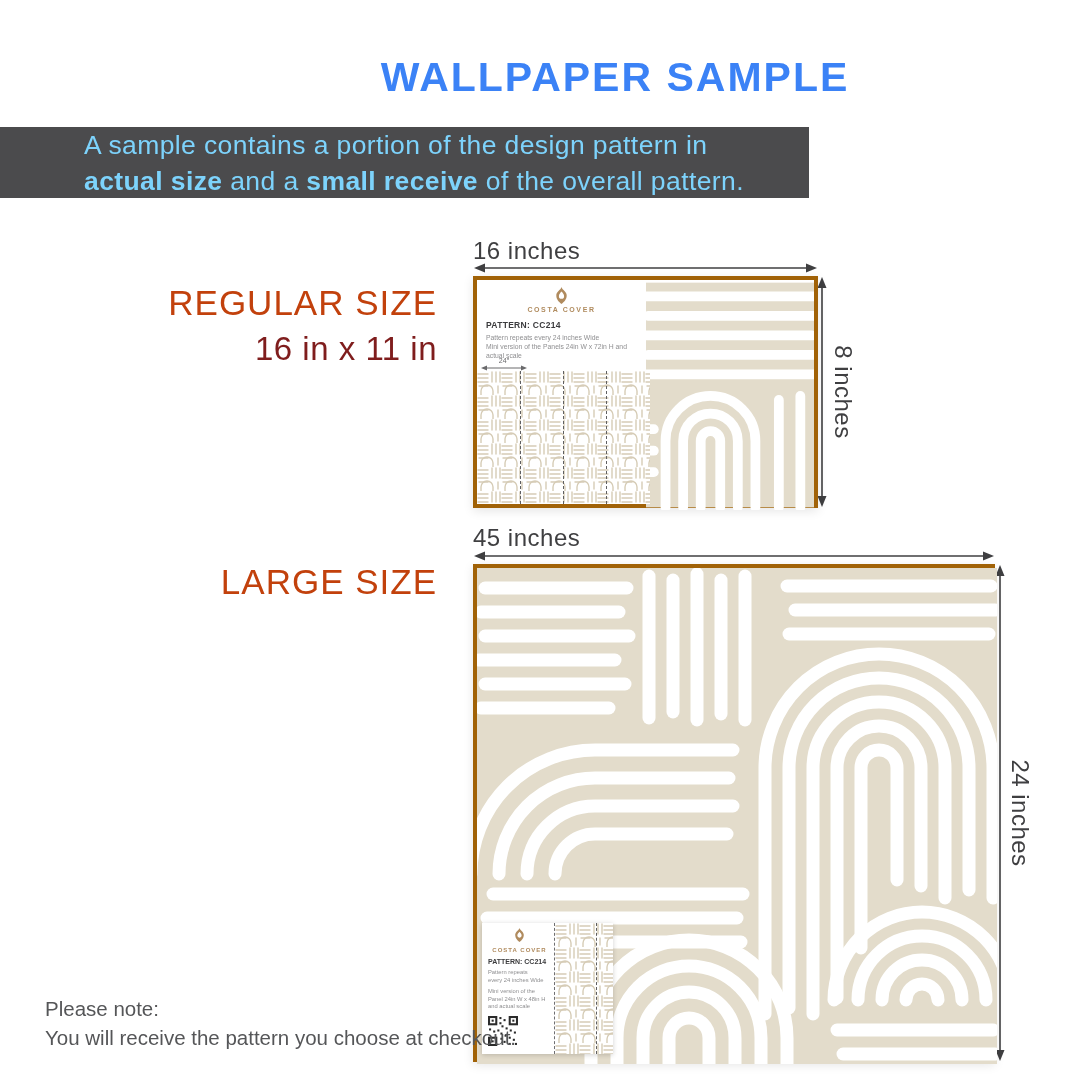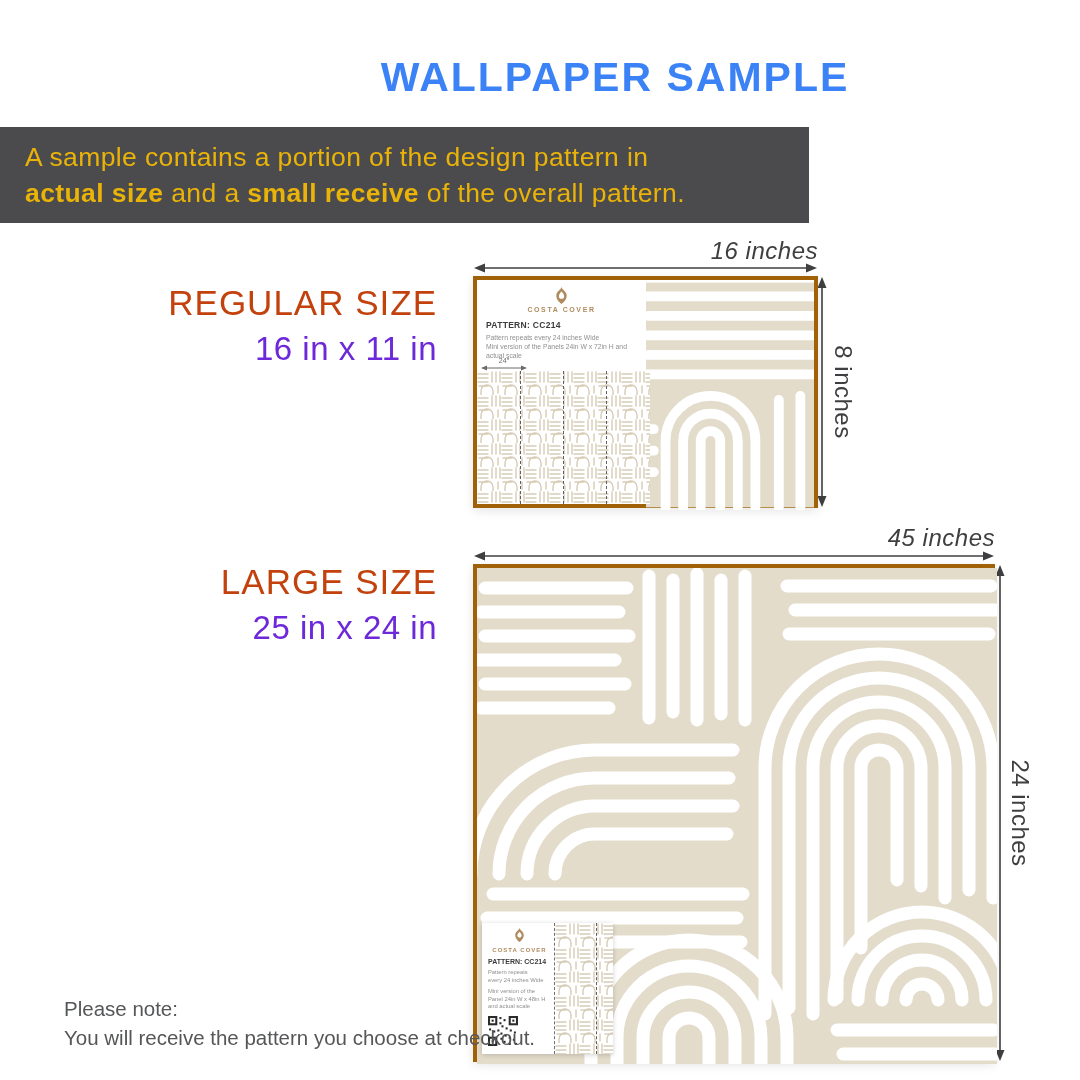--- a/index.html
+++ b/index.html
@@ -4,31 +4,31 @@
 <style>
   html,body{margin:0;padding:0;background:#ffffff;}
   #stage{position:relative;width:1080px;height:1080px;background:#ffffff;overflow:hidden;
          font-family:"Liberation Sans",sans-serif;color:#3f3f41;}
 
   
   .page-title{position:absolute;top:54px;left:150px;width:930px;text-align:center;
     font-size:41px;font-weight:700;letter-spacing:2px;color:#3b82f6;}
 
   
-  .banner{position:absolute;top:127px;left:0;width:809px;height:96px;background:#4b4b4d;
-    color:#eab308;font-size:26.5px;letter-spacing:.4px;line-height:36px;
-    display:flex;flex-direction:column;justify-content:center;padding-left:25px;box-sizing:border-box;}
+  .banner{position:absolute;top:127px;left:0;width:809px;height:71px;background:#4b4b4d;
+    color:#7dd3fc;font-size:26.5px;letter-spacing:.4px;line-height:36px;
+    display:flex;flex-direction:column;justify-content:center;padding-left:84px;box-sizing:border-box;}
   .banner b{font-weight:700;}
 
   
   .sec-head{position:absolute;left:0;width:437px;text-align:right;}
   .sec-head .h1{font-size:35px;letter-spacing:1px;color:#c2410c;}
-  .sec-head .h2{font-size:33px;letter-spacing:.5px;color:#6d28d9;margin-top:7px;}
-
-  .dim-label-h{position:absolute;text-align:right;font-size:24px;color:#3f3f41;letter-spacing:.5px;font-style:italic;}
+  .sec-head .h2{font-size:33px;letter-spacing:.5px;color:#7f1d1d;margin-top:7px;}
+
+  .dim-label-h{position:absolute;text-align:left;font-size:24px;color:#3f3f41;letter-spacing:.5px;}
   .dim-label-v{position:absolute;font-size:24px;color:#3f3f41;letter-spacing:.5px;white-space:nowrap;
     transform:translate(-50%,-50%) rotate(90deg);}
 
   .arrow-svg{position:absolute;display:block;}
   .arrow-svg line{stroke:#3f3f41;stroke-width:1.6px;}
   .arrow-svg polygon{fill:#3f3f41;}
 
   
   .sample-card{position:absolute;background:#ffffff;border:4px solid #a16207;
     box-shadow:0 3px 10px rgba(0,0,0,.10);box-sizing:border-box;}
@@ -55,21 +55,21 @@
   .lg-label{position:absolute;left:5px;bottom:4px;width:131px;height:131px;background:#ffffff;
     box-shadow:0 1px 5px rgba(0,0,0,.18);display:flex;box-sizing:border-box;}
   .lg-label-left{width:72px;box-sizing:border-box;padding:5px 3px 4px 6px;position:relative;}
   .lg-brand-name{font-size:6px;letter-spacing:1px;color:#b08b5e;font-weight:700;margin-top:1px;text-align:center;}
   .lg-code{font-size:7px;font-weight:700;color:#3b3b3d;margin-top:5px;}
   .lg-info{font-size:5.8px;color:#8f8f91;line-height:7.5px;margin-top:4px;}
   .lg-qr{margin-top:5px;}
   .lg-preview{position:relative;flex:1;border-left:1.4px dashed #6f6f71;background:#fff;}
   .lg-preview .dash2{left:70%;}
 
-  .note{position:absolute;left:64px;top:994px;font-size:20.5px;color:#555658;line-height:29px;}
+  .note{position:absolute;left:45px;top:994px;font-size:20.5px;color:#555658;line-height:29px;}
 </style>
 </head>
 <body>
 
 <div id="stage">
 
   <svg width="0" height="0" style="position:absolute">
     <defs>
       <pattern id="miniTile" width="24" height="24" patternUnits="userSpaceOnUse">
         <rect width="24" height="24" fill="#ffffff"></rect>
@@ -156,21 +156,20 @@
         <line x1="158" y1="116" x2="158" y2="230"></line>
         <line x1="-4" y1="150" x2="8" y2="150"></line>
         <line x1="-4" y1="172" x2="8" y2="172"></line>
         <line x1="-4" y1="194" x2="8" y2="194"></line>
       </g>
     </svg>
   </div>
 
   <div class="sec-head" style="top:562px">
     <div class="h1">LARGE SIZE</div>
-    <div class="h2">25 in x 24 in</div>
   </div>
 
   <div class="dim-label-h" style="left:473px;top:524px;width:522px">45 inches</div>
 
   <svg class="arrow-svg" style="left:473px;top:549px" width="522" height="14">
     <line x1="10" y1="7" x2="512" y2="7"></line>
     <polygon points="1,7 12,2.5 12,11.5"></polygon>
     <polygon points="521,7 510,2.5 510,11.5"></polygon>
   </svg>
 

